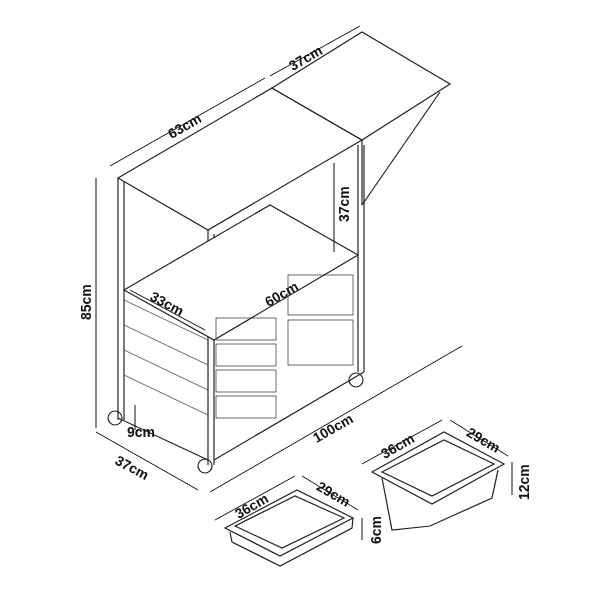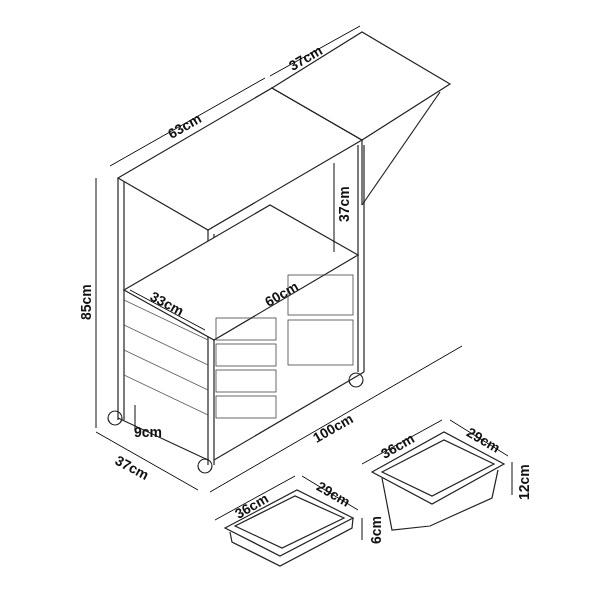--- a/index.html
+++ b/index.html
@@ -82,21 +82,21 @@
 </svg>
 
 <div class="lbl" style="left:165px;top:128px;transform:rotate(-30deg);">63cm</div>
 <div class="lbl" style="left:286px;top:60px;transform:rotate(-30deg);">37cm</div>
 <div class="lbl" style="left:336px;top:222px;transform:rotate(-90deg);">37cm</div>
 <div class="lbl" style="left:262px;top:296px;transform:rotate(-30deg);">60cm</div>
 <div class="lbl" style="left:155px;top:288px;transform:rotate(28deg);">33cm</div>
 <div class="lbl" style="left:78px;top:320px;transform:rotate(-90deg);">85cm</div>
 <div class="lbl" style="left:310px;top:432px;transform:rotate(-30deg);">100cm</div>
 <div class="lbl" style="left:120px;top:452px;transform:rotate(28deg);">37cm</div>
-<div class="lbl" style="left:134px;top:424px;">9cm</div>
+<div class="lbl" style="left:127px;top:424px;">9cm</div>
 
 <div class="lbl" style="left:232px;top:508px;transform:rotate(-30deg);">36cm</div>
 <div class="lbl" style="left:322px;top:478px;transform:rotate(30deg);">29cm</div>
 <div class="lbl" style="left:368px;top:544px;transform:rotate(-90deg);">6cm</div>
 
 <div class="lbl" style="left:378px;top:448px;transform:rotate(-30deg);">36cm</div>
 <div class="lbl" style="left:472px;top:424px;transform:rotate(30deg);">29cm</div>
 <div class="lbl" style="left:516px;top:500px;transform:rotate(-90deg);">12cm</div>
 
 </body></html>

